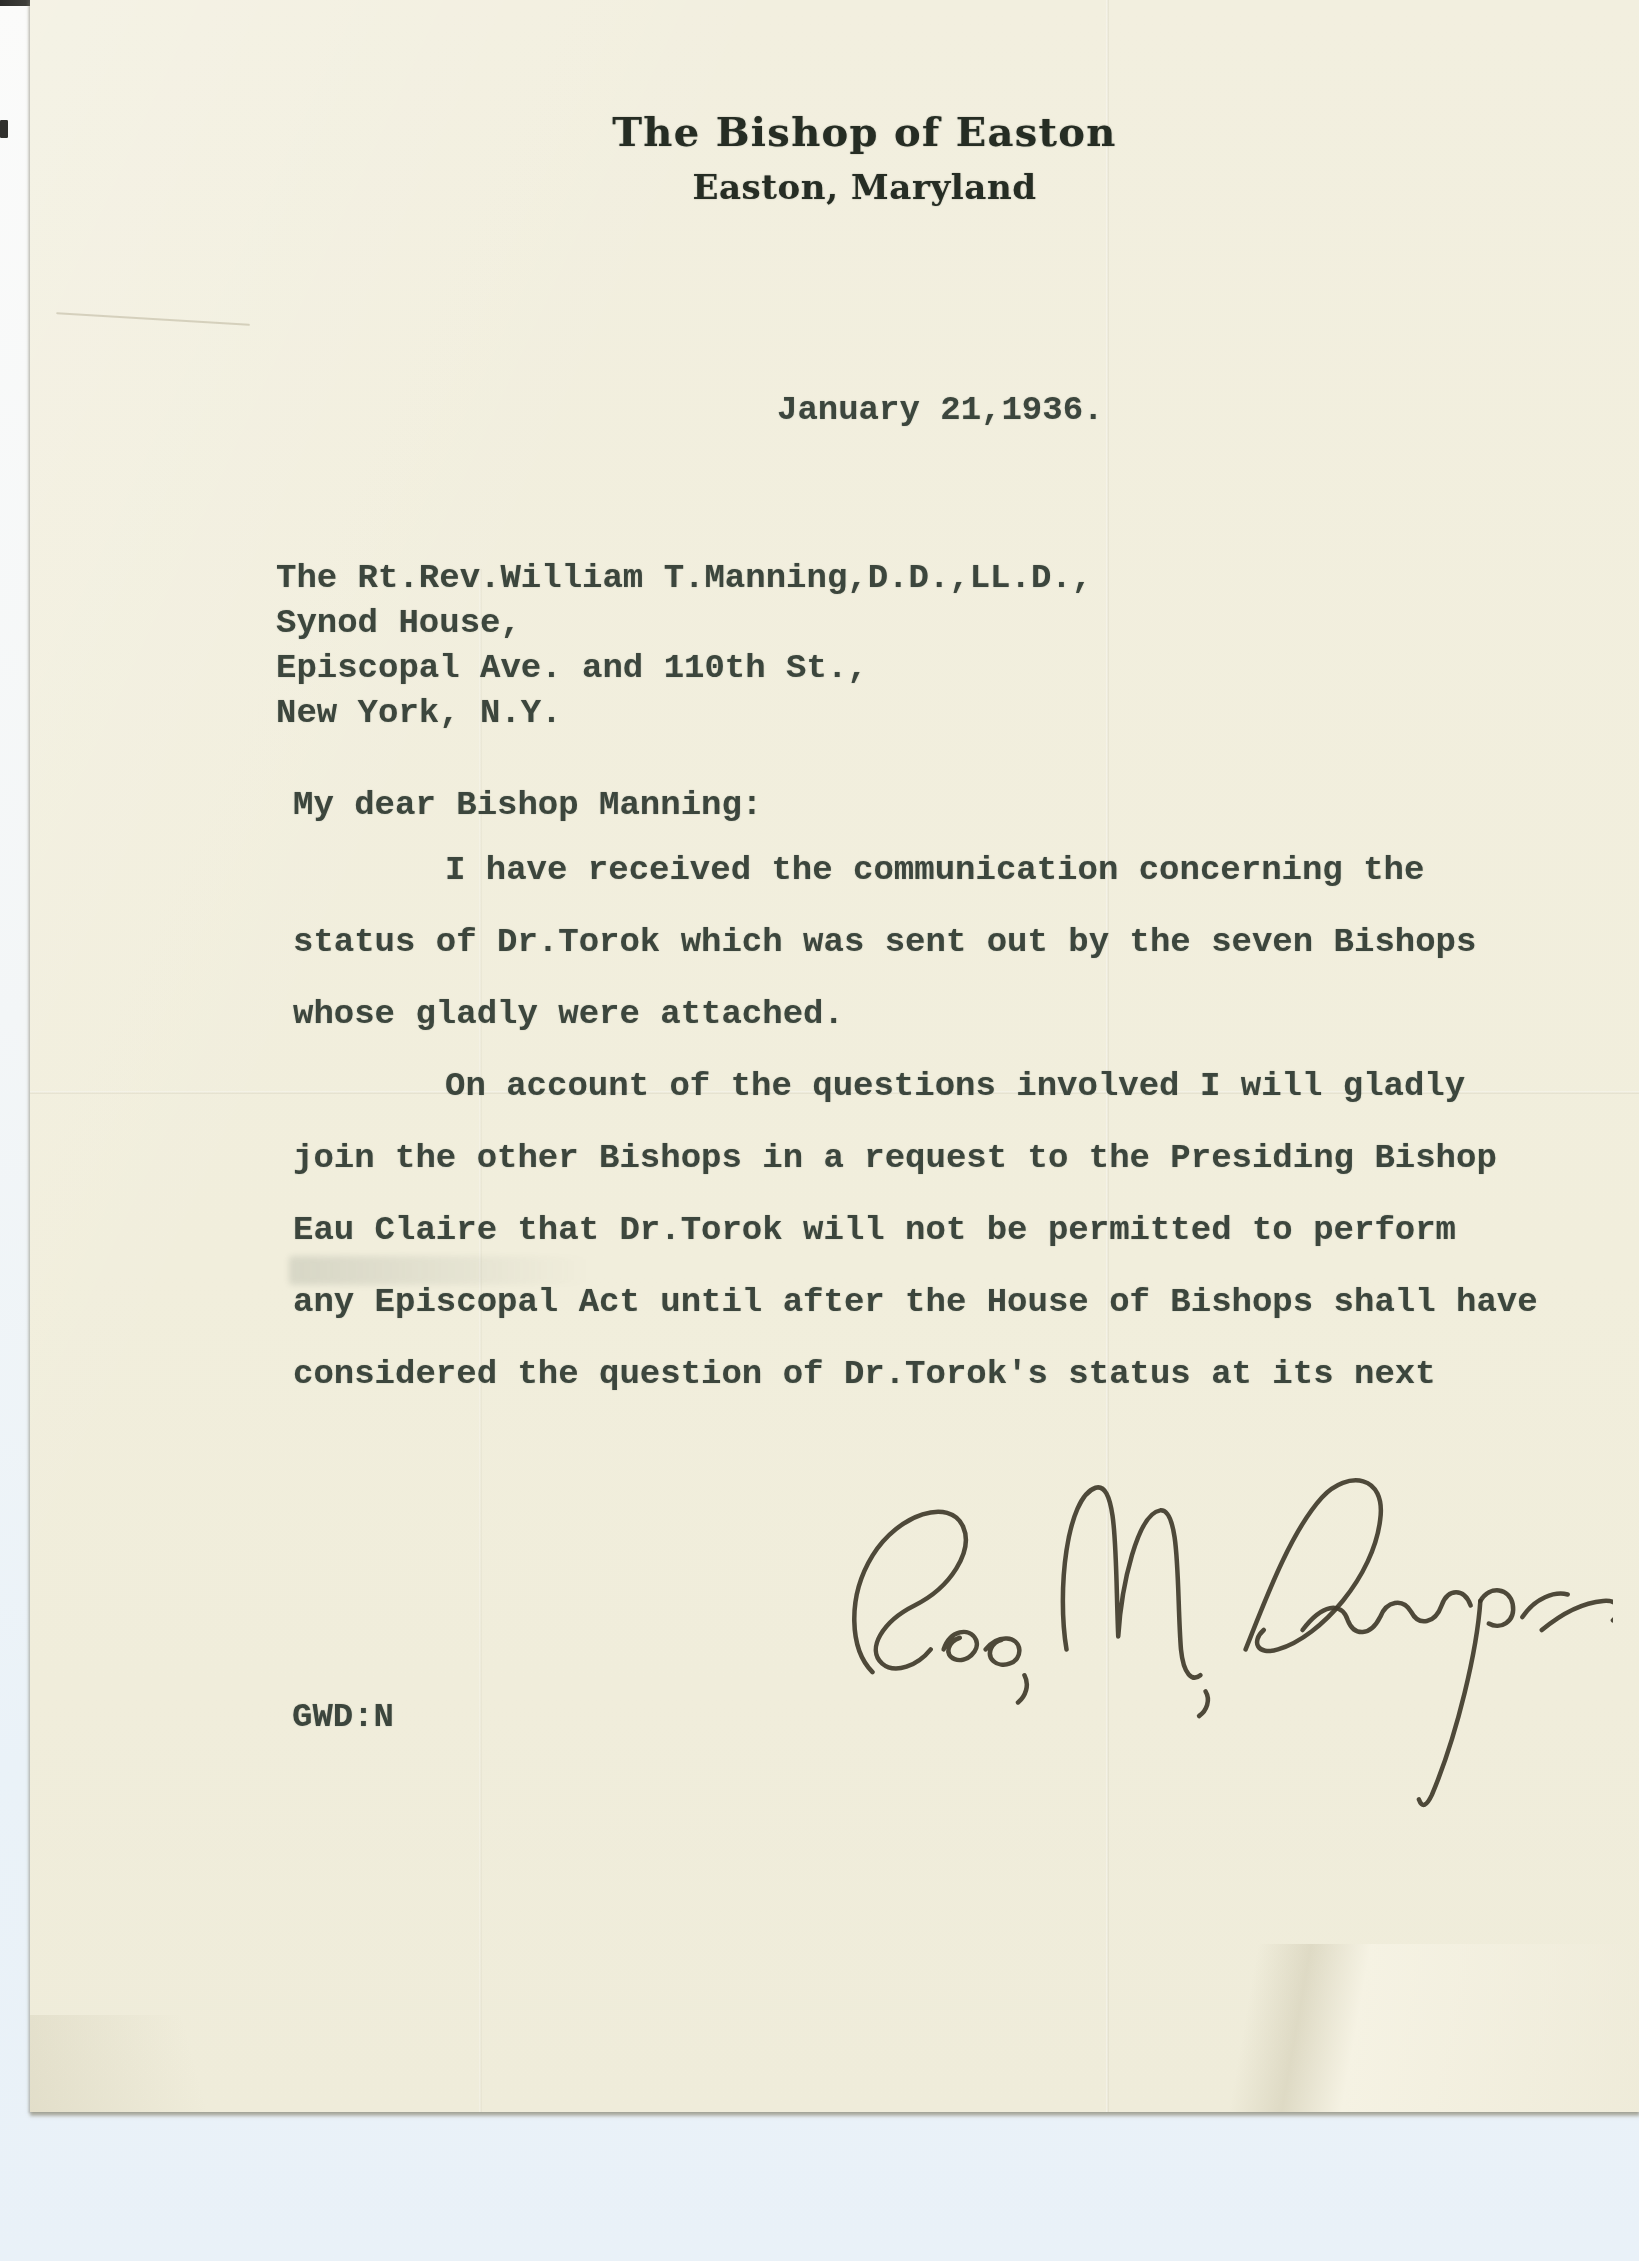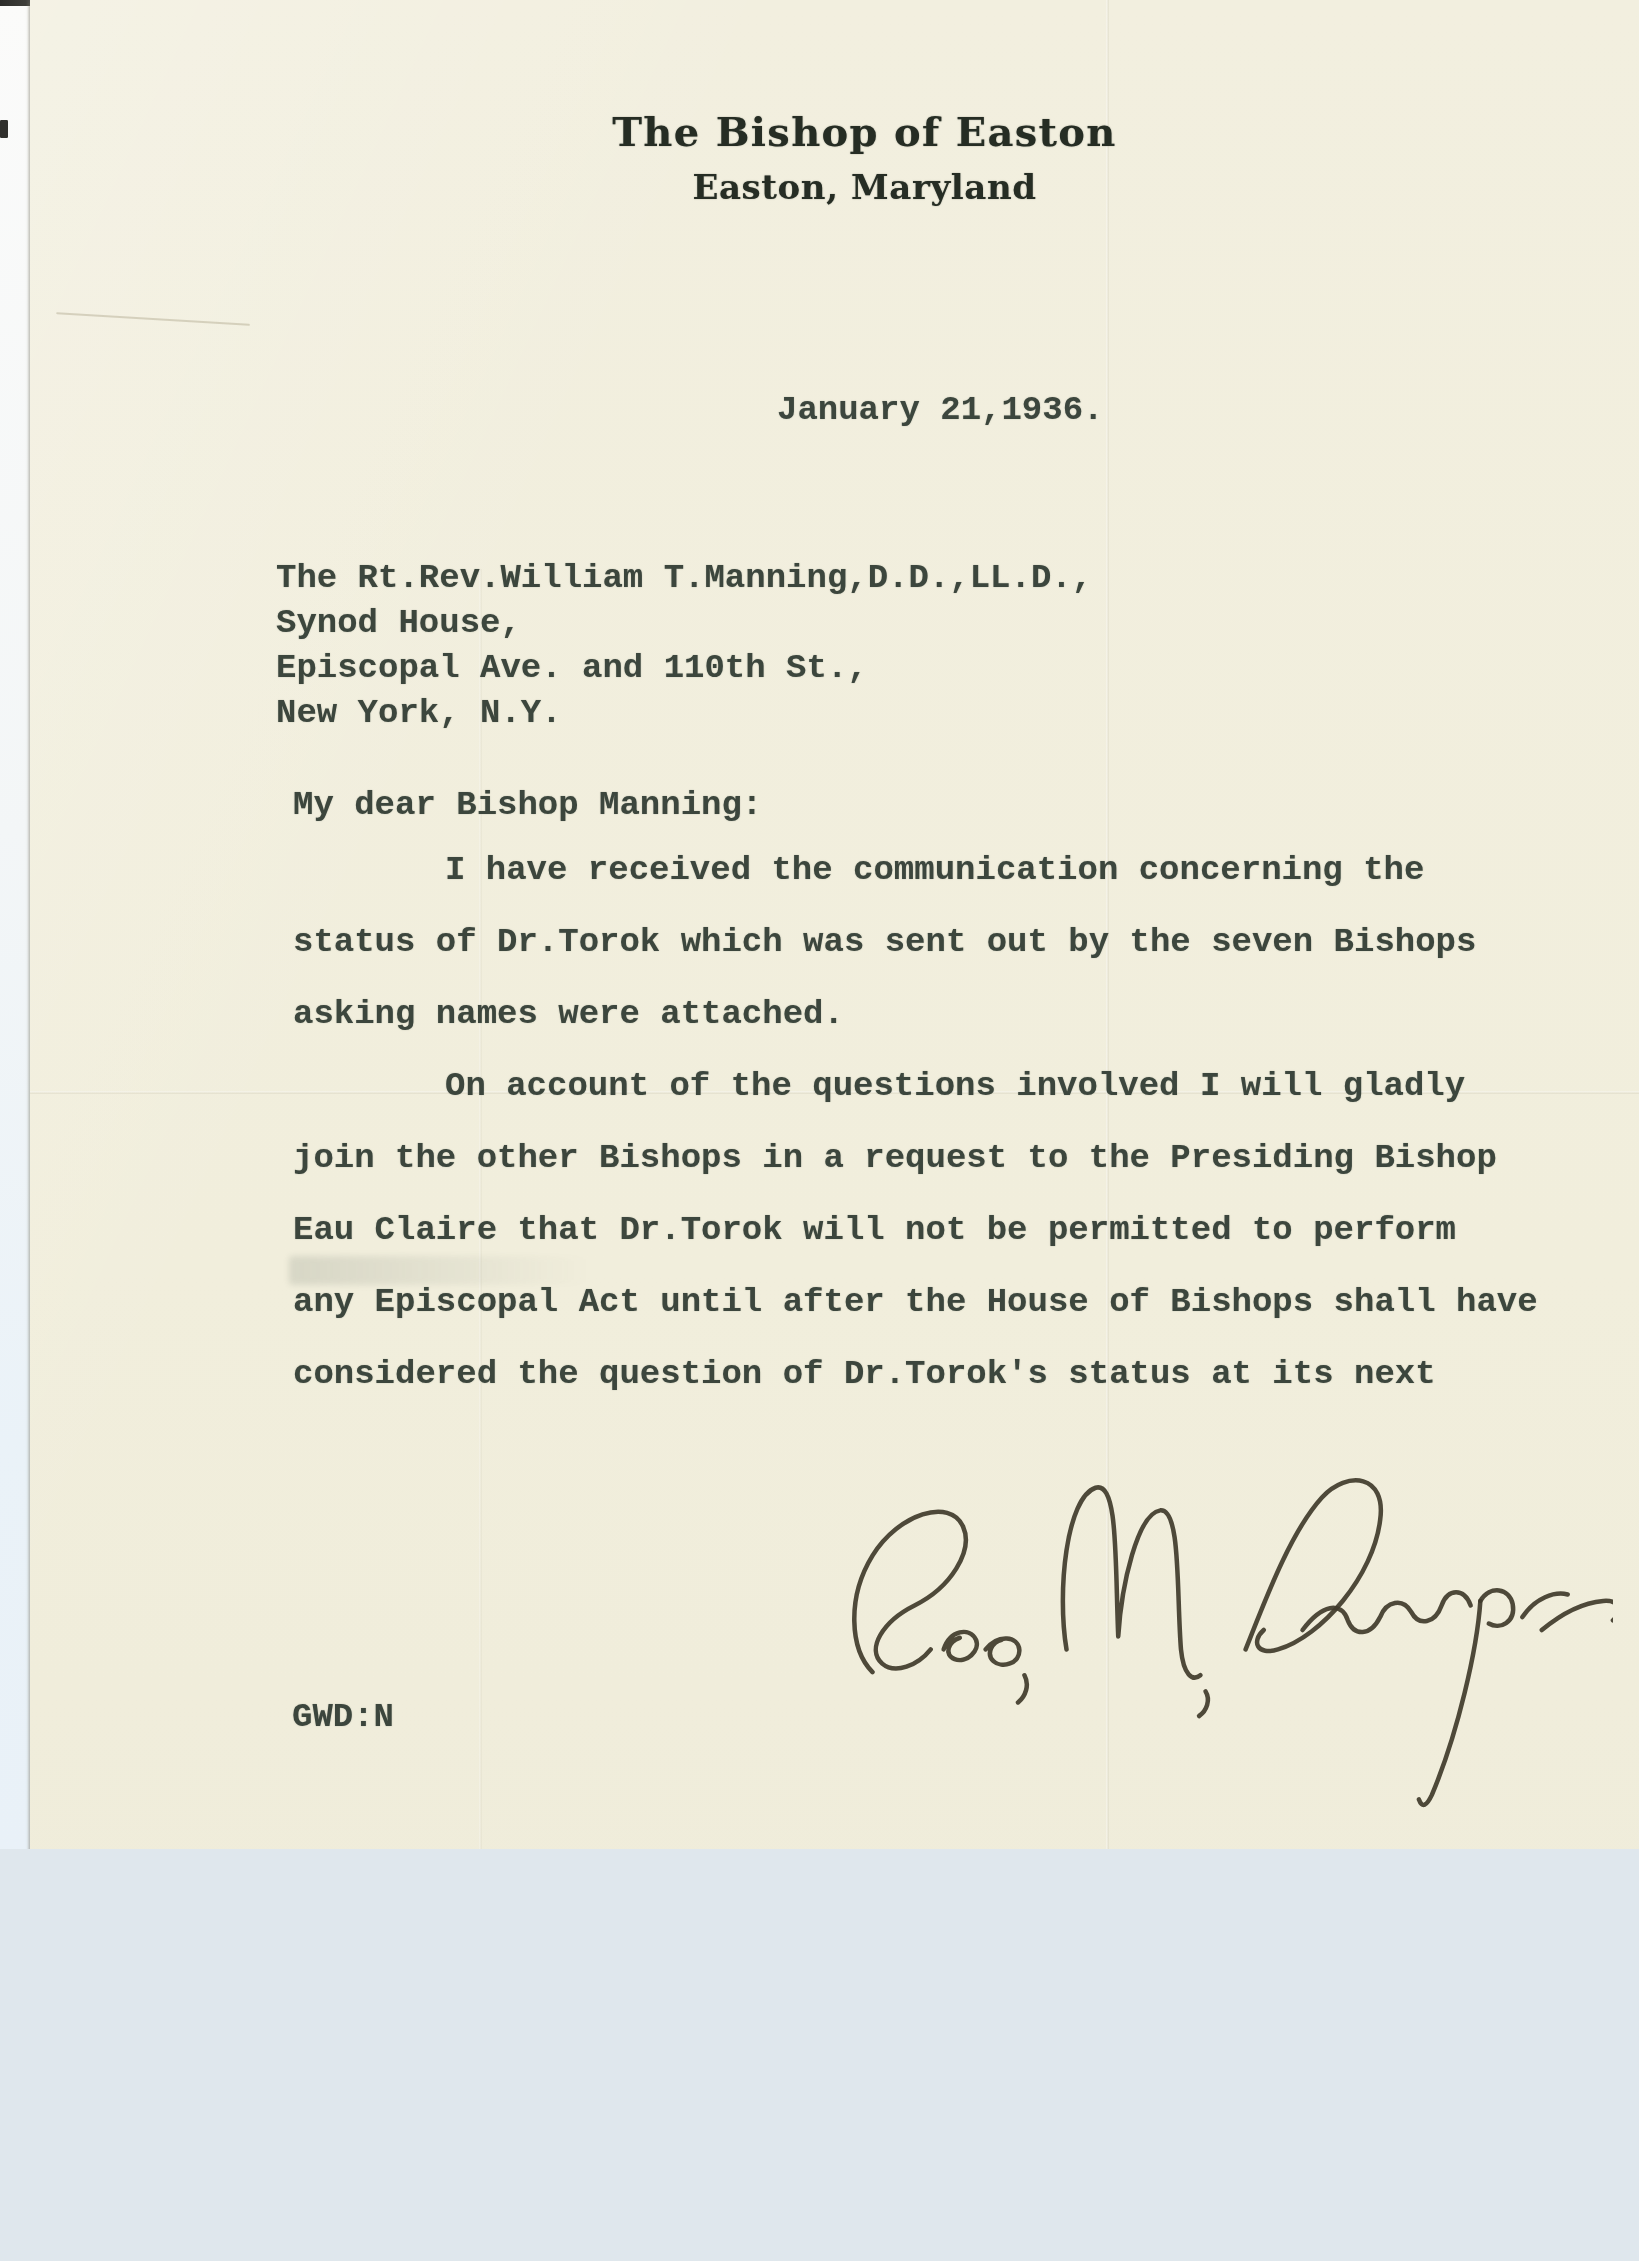--- a/index.html
+++ b/index.html
@@ -1,18 +1,18 @@
 <!DOCTYPE html>
 <html style="font-size:10.3px"><head>
 <meta charset="utf-8">
 <style>
   html,body{margin:0;padding:0;background:#dfe7ed;}
   .scan{
     position:relative;
-    width:1640px;height:1849px;
+    width:1640px;height:2261px;
     background:linear-gradient(180deg,#fbfbfa 0%,#f3f6f7 45%,#eaf2f8 78%,#e9f1f8 100%);
     overflow:hidden;
     font-family:"Liberation Mono",monospace;
   }
   .paper{
     position:absolute;left:30px;top:0;
     width:1610px;height:2112px;
     background:
       linear-gradient(115deg, rgba(255,255,255,.20) 0%, rgba(255,255,255,0) 30%),
       linear-gradient(180deg, #f2efdf 0%, #f1eedc 60%, #efecda 100%);
@@ -95,21 +95,21 @@
       <div class="tw tw-line">Synod House,</div>
       <div class="tw tw-line">Episcopal Ave. and 110th St.,</div>
       <div class="tw tw-line">New York, N.Y.</div>
     </div>
 
     <div class="tw salutation">My dear Bishop Manning:</div>
 
     <div class="body-block">
       <div class="tw tw-line indent">I have received the communication concerning the</div>
       <div class="tw tw-line">status of Dr.Torok which was sent out by the seven Bishops</div>
-      <div class="tw tw-line">asking names were attached.</div>
+      <div class="tw tw-line">whose gladly were attached.</div>
       <div class="tw tw-line indent">On account of the questions involved I will gladly</div>
       <div class="tw tw-line">join the other Bishops in a request to the Presiding Bishop</div>
       <div class="tw tw-line">Eau Claire that Dr.Torok will not be permitted to perform</div>
       <div class="tw tw-line">any Episcopal Act until after the House of Bishops shall have</div>
       <div class="tw tw-line">considered the question of Dr.Torok's status at its next</div>
     </div>
 
     <div class="erased"></div>
 
 

